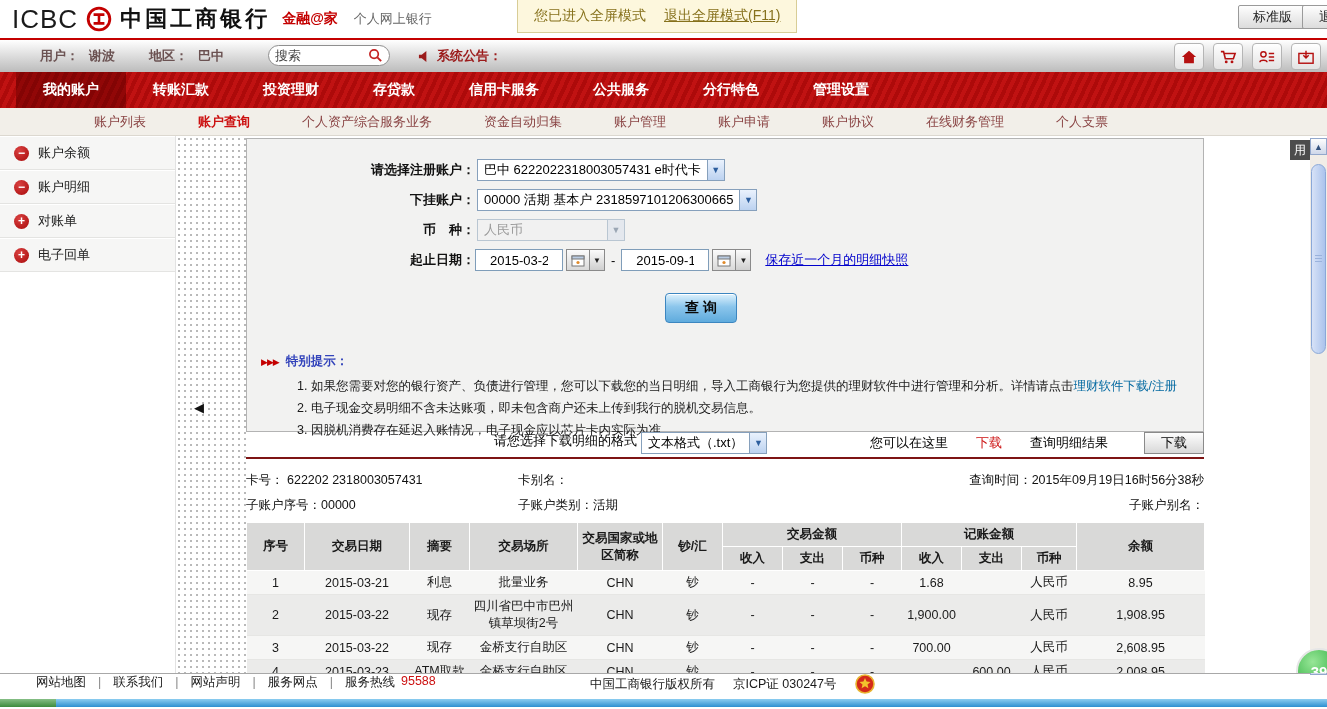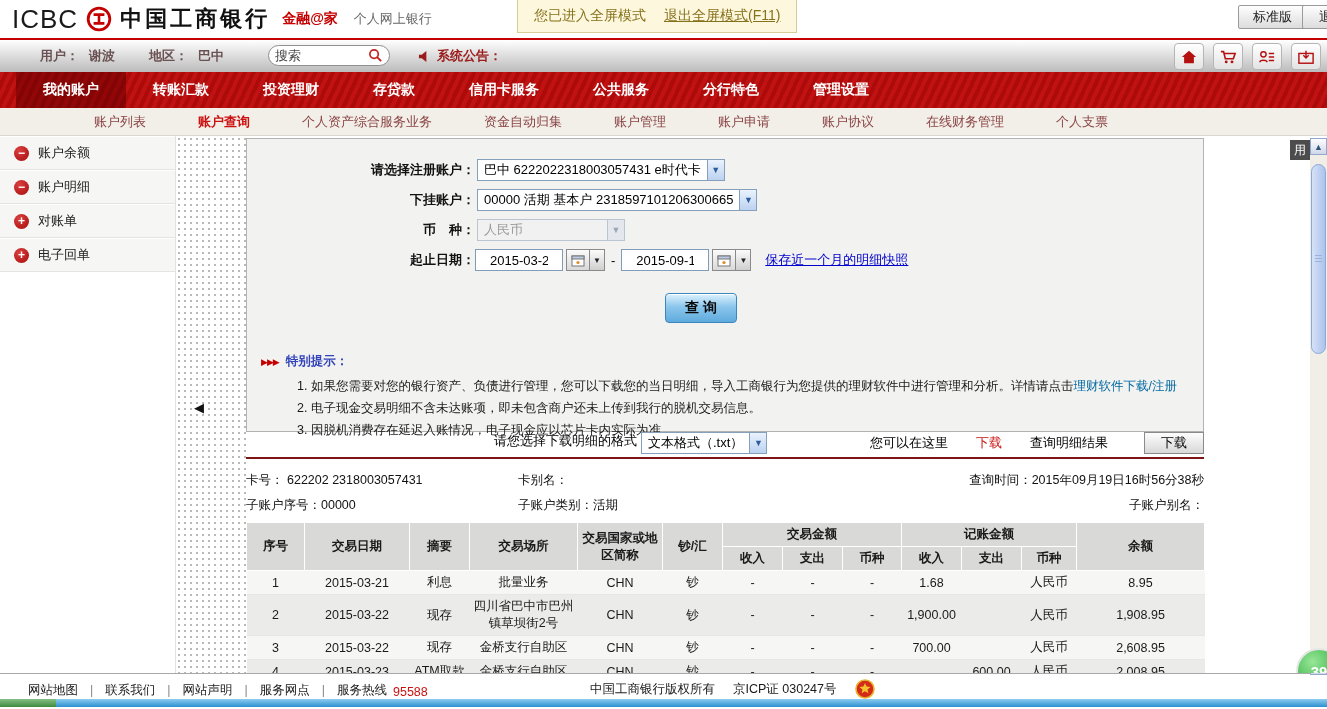--- a/index.html
+++ b/index.html
@@ -97,21 +97,21 @@
   
   table.tx { width:958px; border-collapse:collapse; font-size:12.5px; table-layout:fixed; }
   table.tx th { background:#d9d9d8; border:1px solid #fff; font-weight:bold; color:#1a1a1a; padding:3px 2px; }
   table.tx td { padding:3px 4px; text-align:center; border-bottom:1px solid #e6e6e4; color:#1a1a1a; word-break:break-all; }
   table.tx tbody tr:nth-child(odd)  td { background:#f6f6f5; }
   table.tx tbody tr:nth-child(even) td { background:#ebebea; }
   td.num { text-align:right; padding-right:8px; }
   td.bal { text-align:right; padding-right:10px; }
 
   
-  .footer { height:26px; border-top:1px solid #a8a8a8; display:flex; align-items:flex-end; font-size:12.5px; color:#1a1a1a; padding-left:28px; position:relative; background:#fff; }
+  .footer { height:26px; border-top:1px solid #a8a8a8; display:flex; align-items:flex-start; font-size:12.5px; color:#1a1a1a; padding-left:36px; position:relative; background:#fff; }
   .footer .flink { cursor:pointer; }
   .footer .sep { color:#888; margin:0 12px; }
   .hotline-num { color:#cc1111; margin-left:6px; }
   .copyright { position:absolute; left:590px; display:flex; align-items:center; gap:18px; }
   .seal { width:20px; height:20px; }
   .bottomstrip { height:8px; display:flex; }
   .bottomstrip .green { width:56px; background:linear-gradient(#86bf86,#3d8b3d); }
   .bottomstrip .blue { flex:1; background:linear-gradient(#8ccdf0,#2d8fd0); }
 
   

